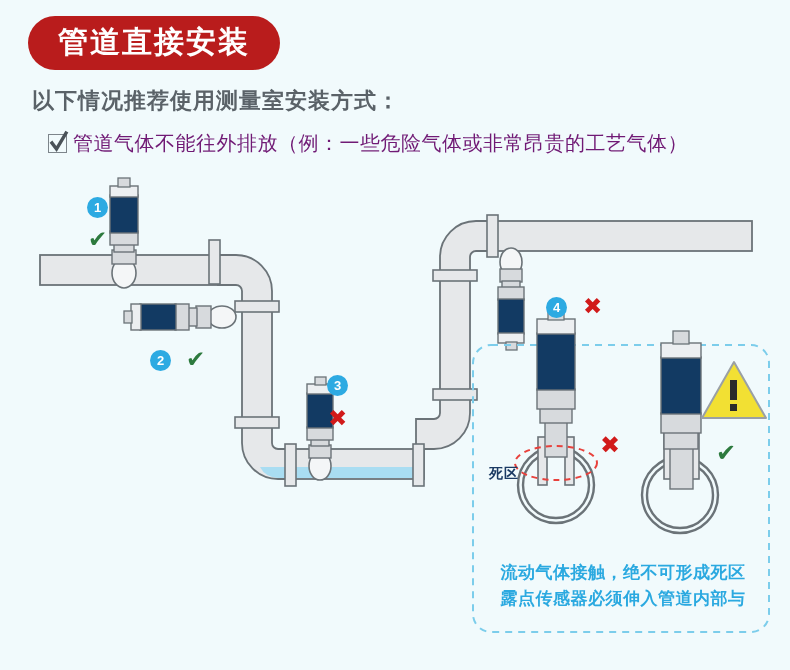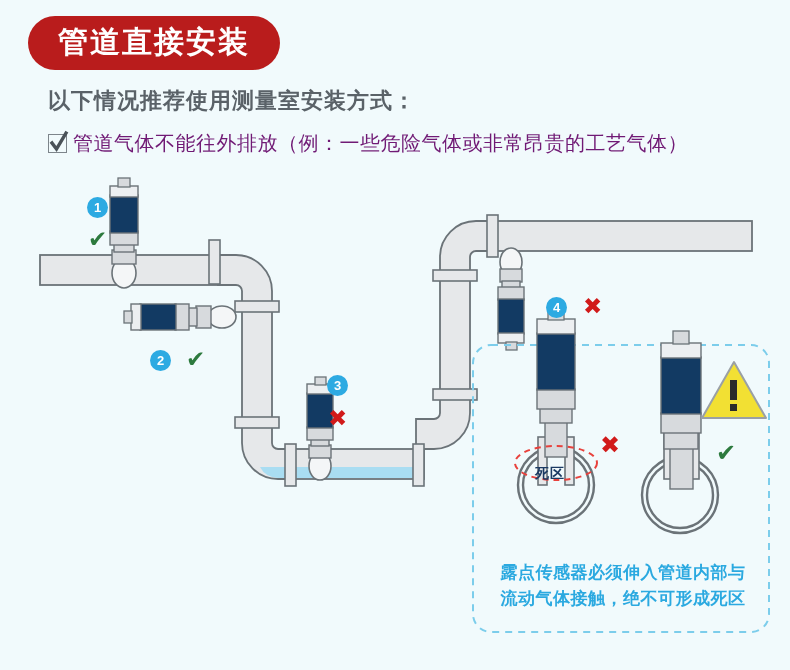--- a/index.html
+++ b/index.html
@@ -11,21 +11,21 @@
   }
   .badge-title{
     position:absolute;left:28px;top:16px;
     background:#b91c1c;color:#ffffff;
     border-radius:30px;
     padding:11px 30px 13px 30px;
     font-size:30px;font-weight:bold;letter-spacing:2px;
     line-height:1;
   }
   .subtitle{
-    position:absolute;left:48px;top:86px;
+    position:absolute;left:32px;top:86px;
     font-size:22px;color:#5a6268;font-weight:bold;
     letter-spacing:1px;
     text-align:center;
   }
   .bullet-row{
     position:absolute;left:48px;top:130px;
     display:flex;align-items:center;
   }
   .cbox{
     width:17px;height:17px;border:1.6px solid #7d858b;
@@ -46,21 +46,20 @@
   .mark.ok{color:#2d7a3e;}
   .mark.no{color:#d11a1a;}
 
   .caption{
     position:absolute;color:#2ba9e0;font-size:17px;font-weight:bold;
     text-align:center;line-height:1.5;letter-spacing:0.5px;width:300px;
   }
   .deadzone-label{
     position:absolute;color:#1b3a63;font-size:14px;font-weight:bold;
     letter-spacing:1px;
-    margin-left:46px;
   }
 </style>
 </head>
 <body>
 
 <div class="badge-title">管道直接安装</div>
 <div class="subtitle">以下情况推荐使用测量室安装方式：</div>
 
 <div class="bullet-row">
   <span class="cbox">
@@ -202,16 +201,16 @@
 
   <div class="numbadge" style="left:546px;top:122px;">4</div>
   <span class="mark no" style="left:583px;top:120px;">✖</span>
 
   <span class="mark no" style="left:600px;top:258px;font-size:24px;">✖</span>
   <span class="mark ok" style="left:716px;top:266px;font-size:24px;">✔</span>
 
   <span class="deadzone-label" style="left:489px;top:290px;">死区</span>
 
   <div class="caption" style="left:473px;top:385px;">
+    <div>流动气体接触，绝不可形成死区</div>
     <div>露点传感器必须伸入管道内部与</div>
-    <div>流动气体接触，绝不可形成死区</div>
   </div>
 </div>
 
 </body></html>

